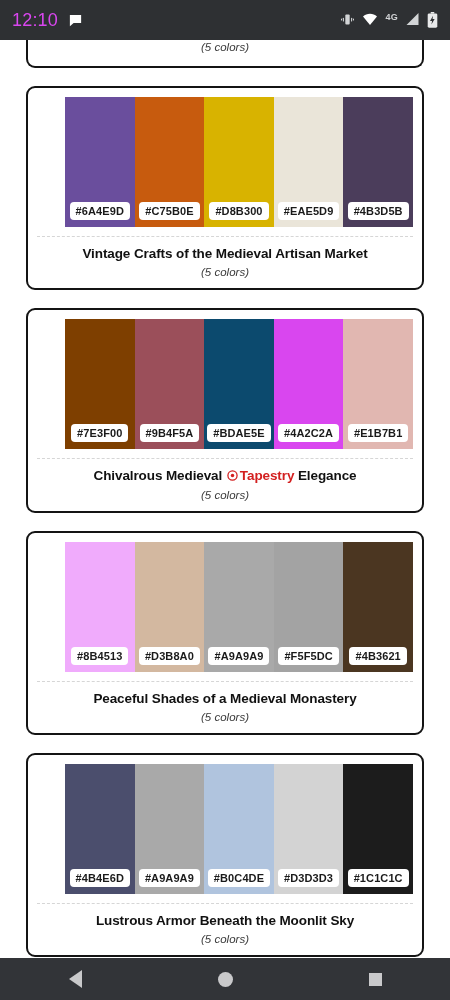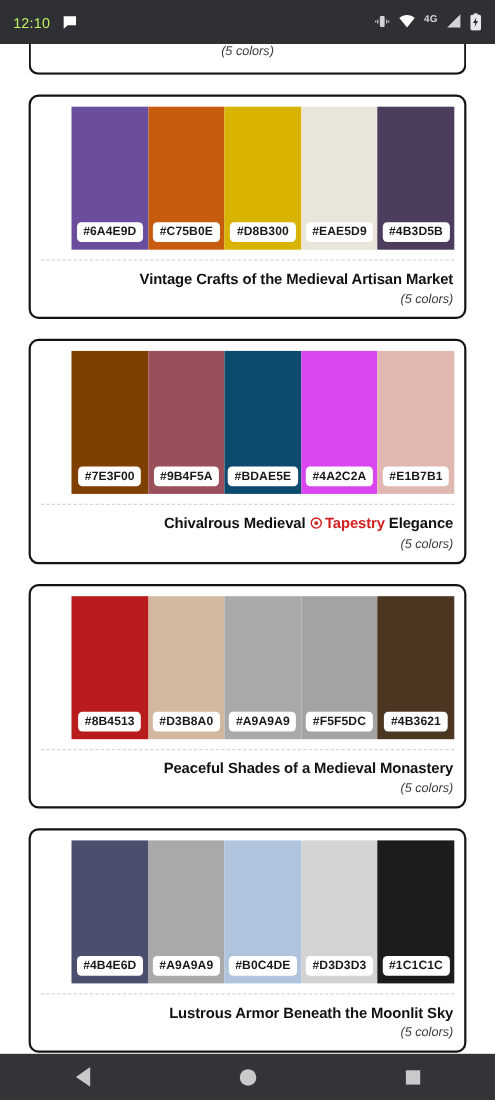--- a/index.html
+++ b/index.html
@@ -11,21 +11,21 @@
   }
   #app { position:relative; width:450px; height:1000px; background:#fff; }
 
   
   .status-bar {
     height:40px; background:#2e3033; color:#ffffff;
     display:flex; align-items:center; justify-content:space-between;
     padding:0 12px;
   }
   .sb-left { display:flex; align-items:center; gap:10px; }
-  .sb-time { font-size:13px; font-weight:400; letter-spacing:.2px; color:#bef264; }
+  .sb-time { font-size:18px; font-weight:400; letter-spacing:.2px; color:#d946ef; }
   .sb-right { display:flex; align-items:flex-start; gap:7px; }
   .icon { display:inline-block; line-height:0; }
   .net-label { font-size:9px; font-weight:700; color:#d2d4d6; letter-spacing:.3px; }
 
   
   .content {
     position:absolute; top:40px; left:0; right:0; bottom:42px;
     background:#ffffff; overflow:hidden;
   }
 
@@ -63,21 +63,21 @@
     padding:3px 6px;
     border-radius:4px;
     white-space:nowrap;
     letter-spacing:.1px;
   }
 
   .divider {
     margin:9px 9px 0 9px;
     border-top:1px dashed #d6d6d6;
   }
-  .meta { padding:9px 10px 10px 10px; text-align:right; }
+  .meta { padding:9px 10px 10px 10px; text-align:center; }
   .pal-title {
     font-size:13.5px; font-weight:700; color:#111111;
     line-height:1.25; letter-spacing:-.1px;
   }
   .pal-count {
     font-size:11.5px; font-style:italic; color:#3a3a3a;
     margin-top:3px;
   }
   .clip-count { font-size:11.5px; font-style:italic; color:#3a3a3a; }
 
@@ -197,21 +197,21 @@
                 <circle cx="6" cy="6" r="5" fill="none" stroke="#D32020" stroke-width="1.4"></circle>
                 <circle cx="6" cy="6" r="1.9" fill="#D32020"></circle>
               </svg></span><span class="annot">Tapestry</span><span> Elegance</span>
         </div>
         <div class="pal-count">(5 colors)</div>
       </div>
     </div>
 
     <div class="card">
       <div class="swatches">
-        <div class="swatch" style="background:#b91c1c">
+        <div class="swatch" style="background:#f0abfc">
           <span class="hexchip">#8B4513</span>
         </div>
         <div class="swatch" style="background:#D3B8A0">
           <span class="hexchip">#D3B8A0</span>
         </div>
         <div class="swatch" style="background:#A9A9A9">
           <span class="hexchip">#A9A9A9</span>
         </div>
         <div class="swatch" style="background:#a3a3a3">
           <span class="hexchip">#F5F5DC</span>

